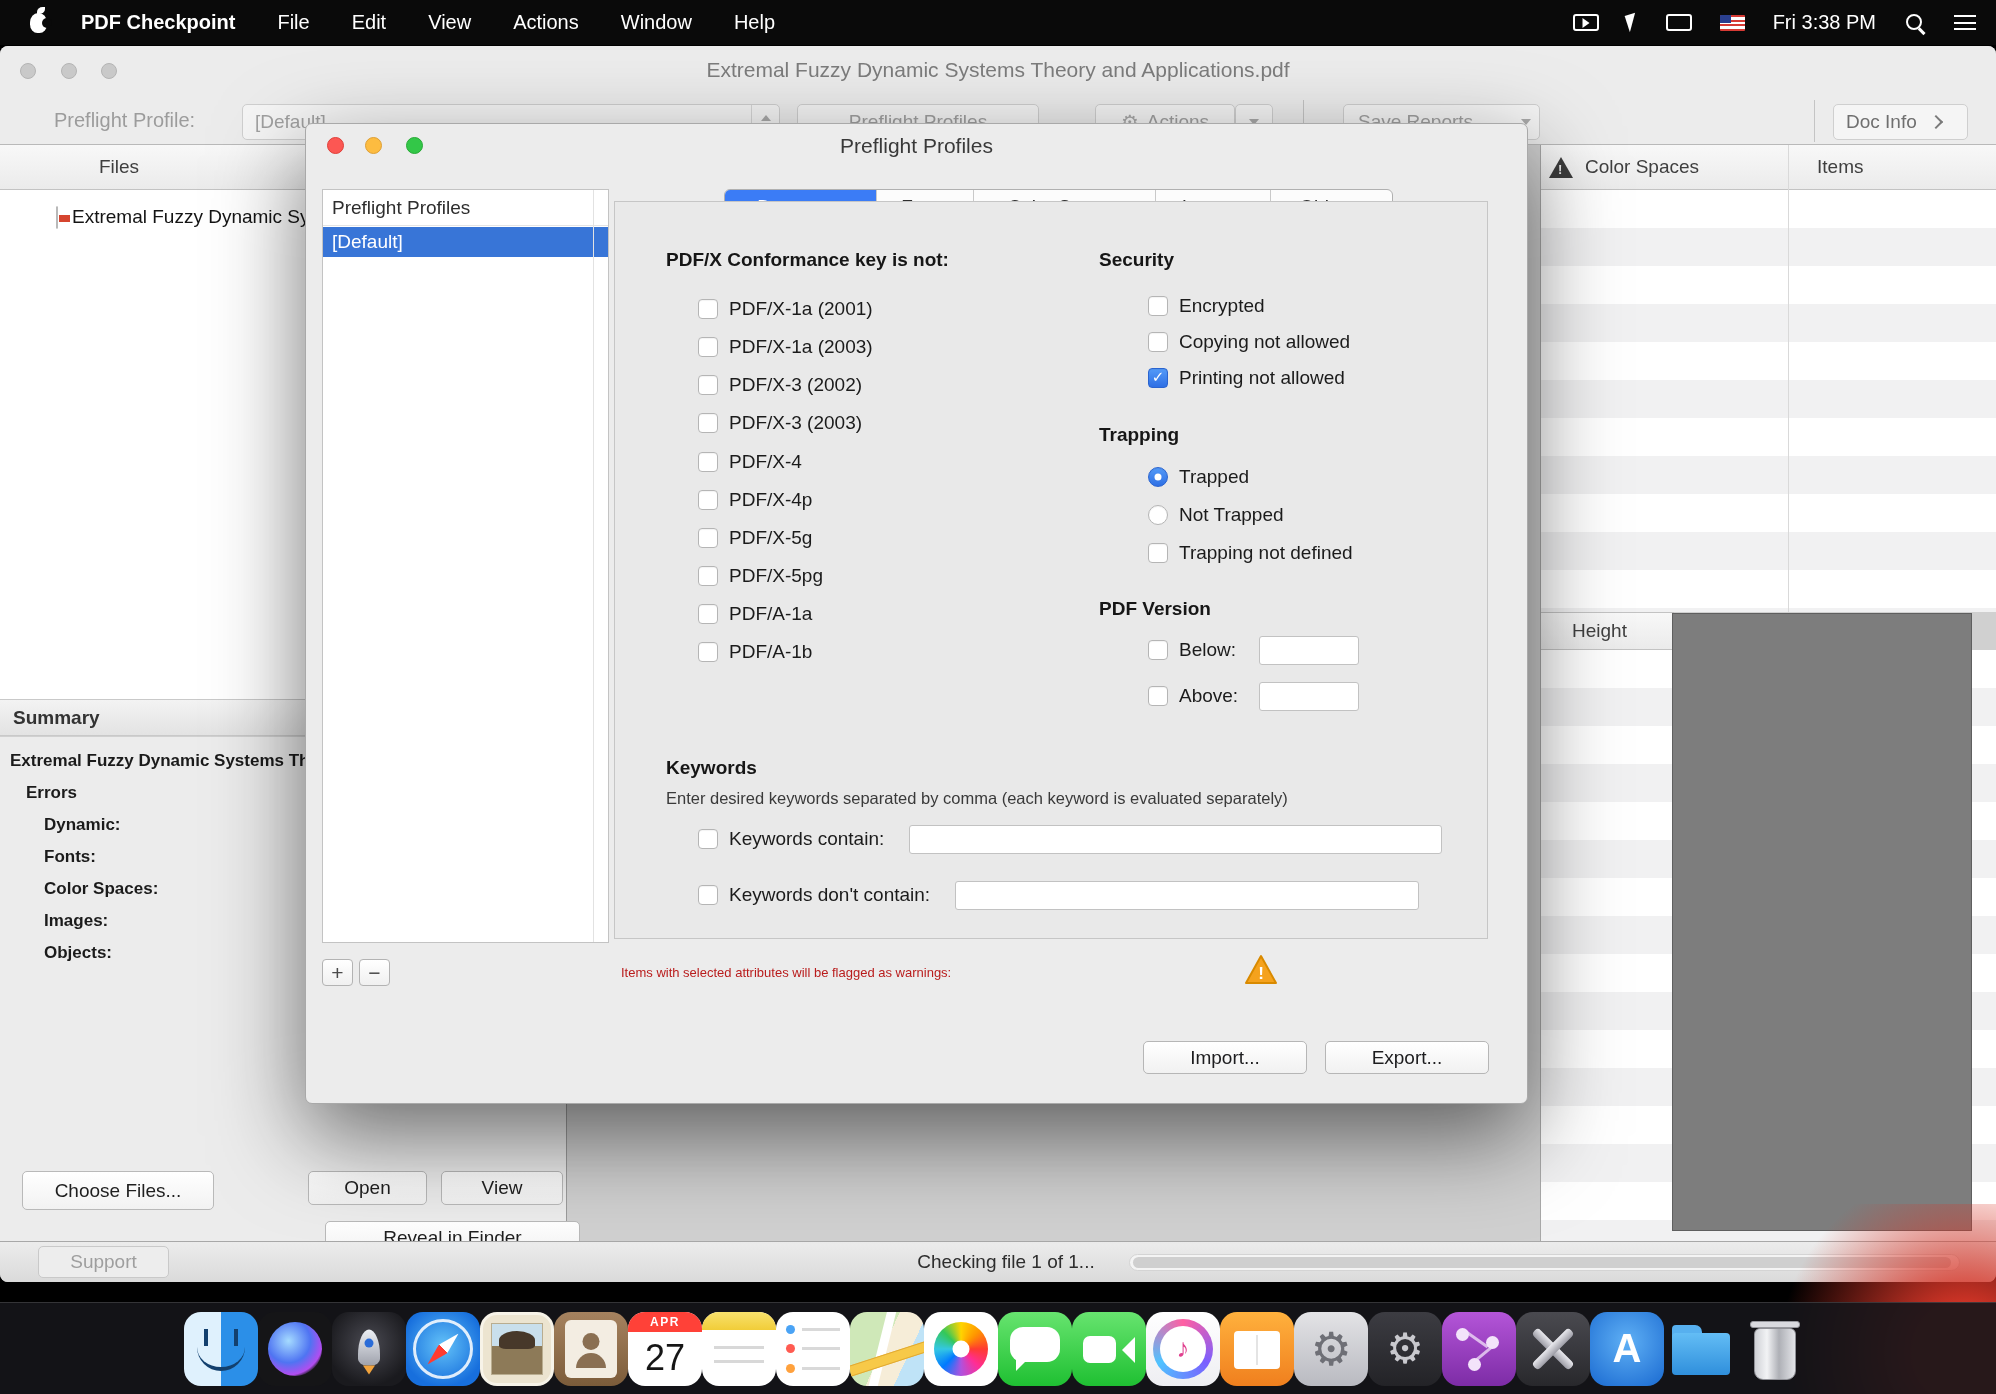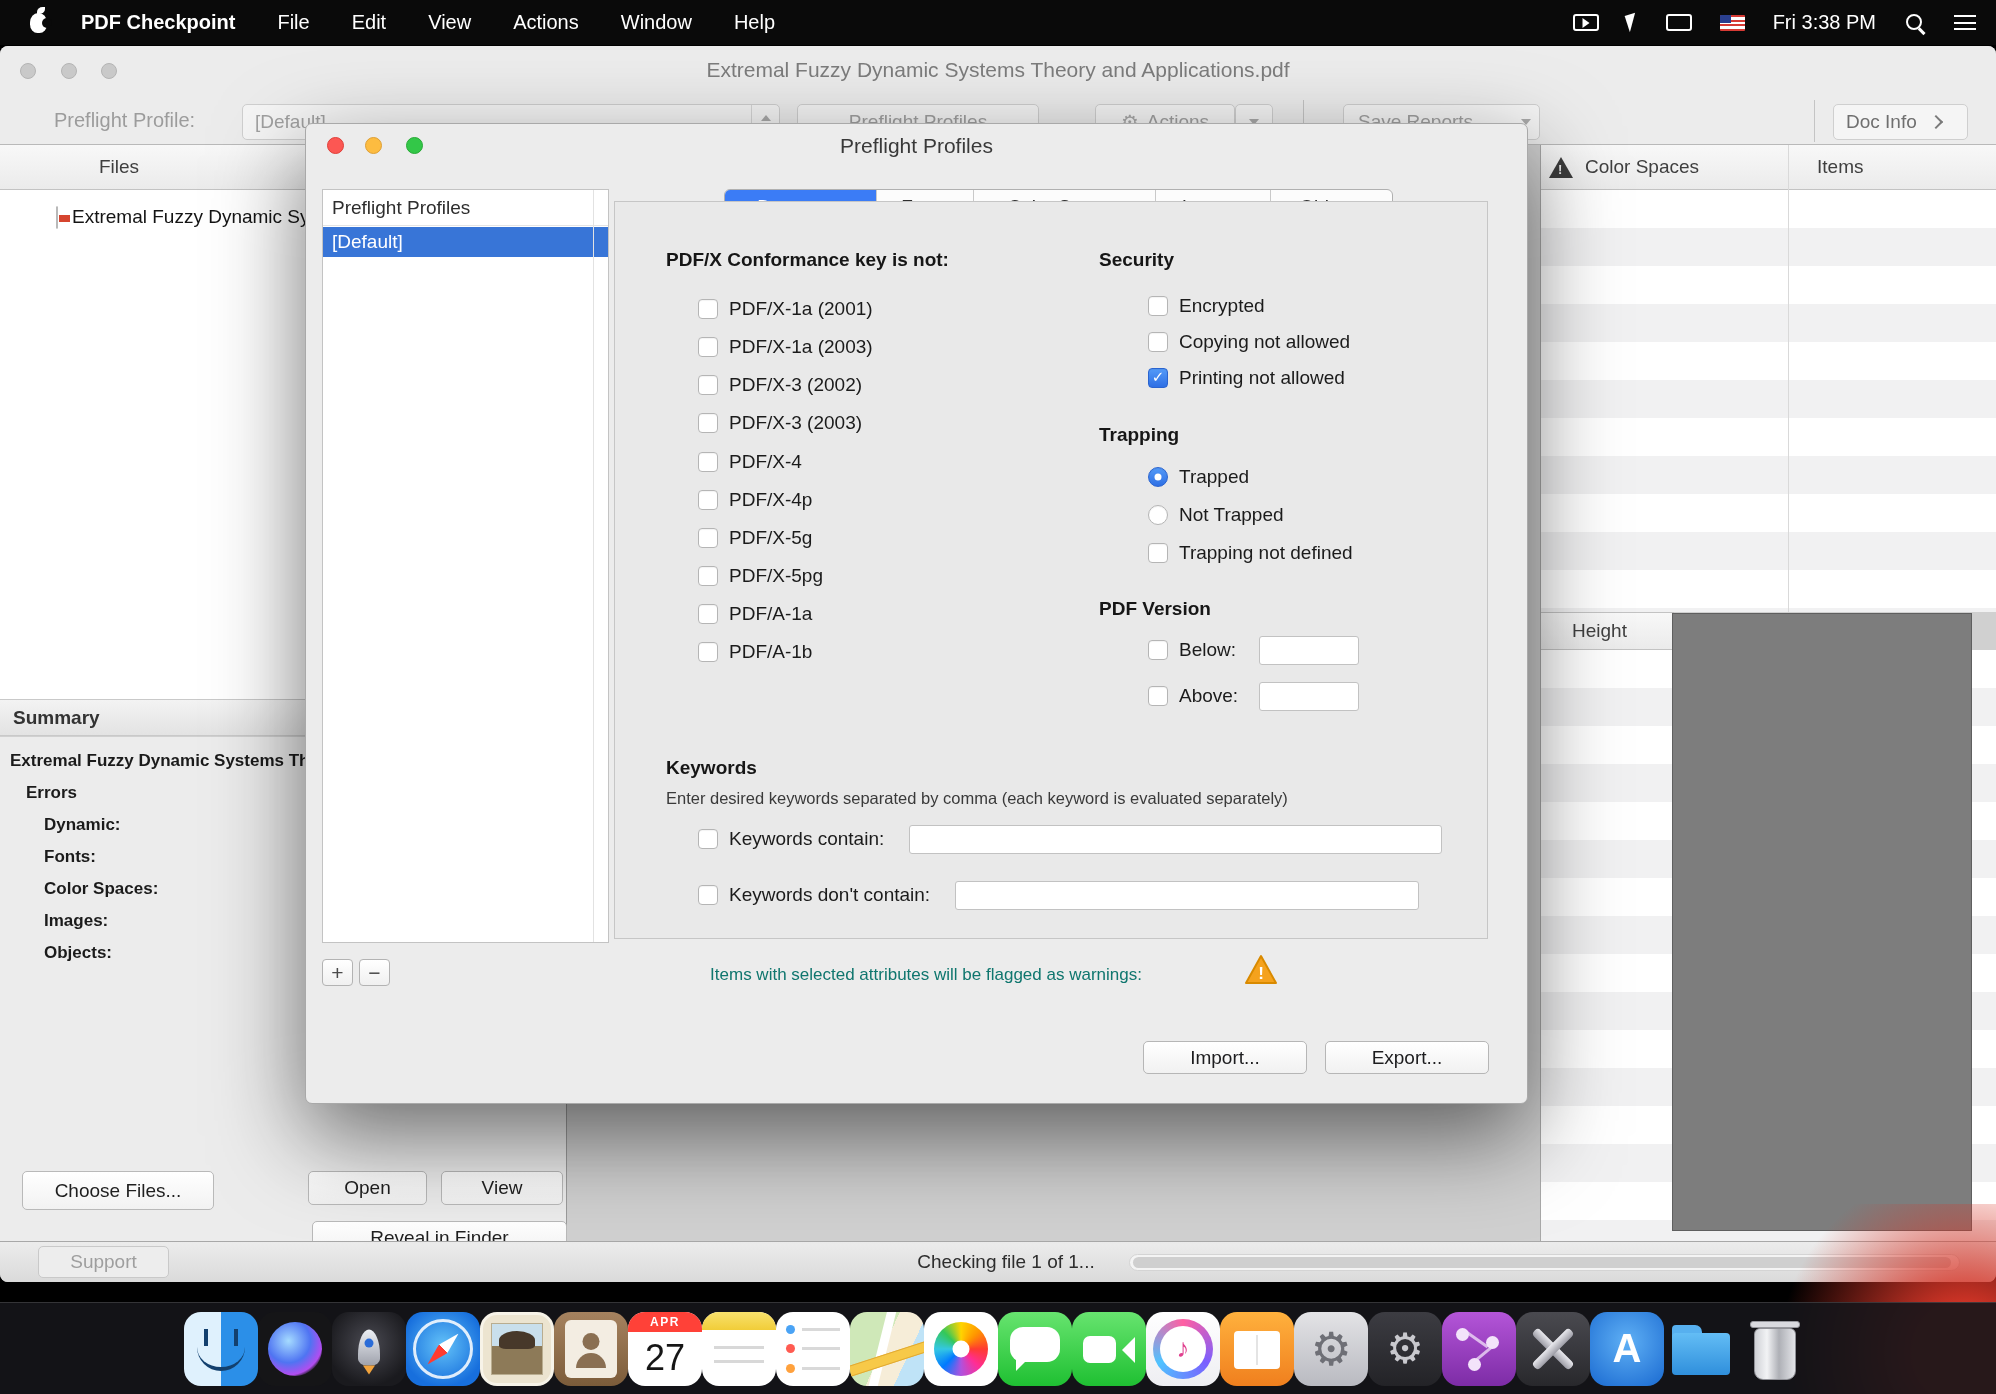--- a/index.html
+++ b/index.html
@@ -87,21 +87,21 @@
   .panel{position:absolute;left:308px;top:77px;width:874px;height:738px;background:#e9e9e9;border:1px solid #c6c6c6}
   .phead{position:absolute;font-size:19px;font-weight:700;color:#161616;white-space:nowrap}
   .optrow{position:absolute;display:flex;align-items:center;gap:11px;font-size:19px;color:#1b1b1b;height:24px;white-space:nowrap}
   .cb,.rb{width:20px;height:20px;background:#fff;border:1px solid #b5b5b5;flex:0 0 auto;position:relative;box-shadow:inset 0 1px 1px rgba(0,0,0,.05)}
   .cb{border-radius:4px}.rb{border-radius:50%}
   .cb.on,.rb.on{background:linear-gradient(#539af8,#2e6fe4);border-color:#2a64d0}
   .cb.on:after{content:"✓";position:absolute;left:50%;top:50%;transform:translate(-50%,-54%);color:#fff;font-size:15px;font-weight:700}
   .rb.on:after{content:"";position:absolute;left:50%;top:50%;width:7px;height:7px;border-radius:50%;background:#fff;transform:translate(-50%,-50%)}
   .tf{height:29px;background:#fff;border:1px solid #c2c2c2;border-radius:3px;font-size:18px;padding:0 6px;font-family:"Liberation Sans",sans-serif}
   .caption{position:absolute;font-size:16.5px;color:#3a3a3a;white-space:nowrap}
-  .warn-text{position:absolute;left:315px;top:841px;width:610px;text-align:center;font-size:17px;color:#0f766e;white-space:nowrap}
+  .warn-text{position:absolute;left:315px;top:841px;width:610px;text-align:left;font-size:13px;color:#b91c1c;white-space:nowrap}
   .warn-tri{position:absolute;left:938px;top:830px;width:34px;height:32px}
   .dbtn{position:absolute;top:917px;width:164px;height:33px;background:linear-gradient(#ffffff,#f1f1f1);border:1px solid #b6b6b6;border-radius:5px;font-size:19px;color:#1d1d1f;display:flex;align-items:center;justify-content:center}
 
   
   .red-glow{position:absolute;right:0;bottom:0;width:260px;height:190px;background:radial-gradient(circle at 88% 78%,rgba(216,54,40,.95) 0 18%,rgba(216,54,40,0) 68%);z-index:8}
   .dock{position:absolute;left:0;bottom:0;width:100%;height:92px;background:rgba(21,21,25,.9);border-top:1px solid rgba(255,255,255,.14);display:flex;align-items:center;justify-content:center;gap:0;z-index:30}
   .di{width:74px;height:74px;border-radius:17px;position:relative;flex:0 0 auto;overflow:hidden}
   .di.naked{overflow:visible;border-radius:0}
   .di-finder{background:linear-gradient(90deg,#dff1fd 0 50%,#2b8fe8 50%)}
   .f-eyes{position:absolute;top:17px;left:50%;transform:translateX(-50%);width:34px;height:17px;border-left:4px solid #13406e;border-right:4px solid #13406e}
@@ -257,21 +257,21 @@
 
       <div class="btn" style="left:22px;top:1026px;width:192px;height:39px">
           <span>Choose Files...</span>
         </div>
       <div class="btn" style="left:308px;top:1026px;width:119px;height:34px">
           <span>Open</span>
         </div>
       <div class="btn" style="left:441px;top:1026px;width:122px;height:34px">
           <span>View</span>
         </div>
-      <div class="btn" style="left:312px;top:1076px;width:255px;height:34px">
+      <div class="btn" style="left:325px;top:1076px;width:255px;height:34px">
           <span>Reveal in Finder</span>
         </div>
 
       <div class="rt-border"></div>
       <div class="colhead" style="left:1541px;top:0;width:455px;height:45px">
         <div class="warn-sm" style="margin-left:8px"></div>
         <span style="margin-left:12px">Color Spaces</span>
         <span style="margin-left:118px">Items</span>
       </div>
       <div class="stripesA"></div>

